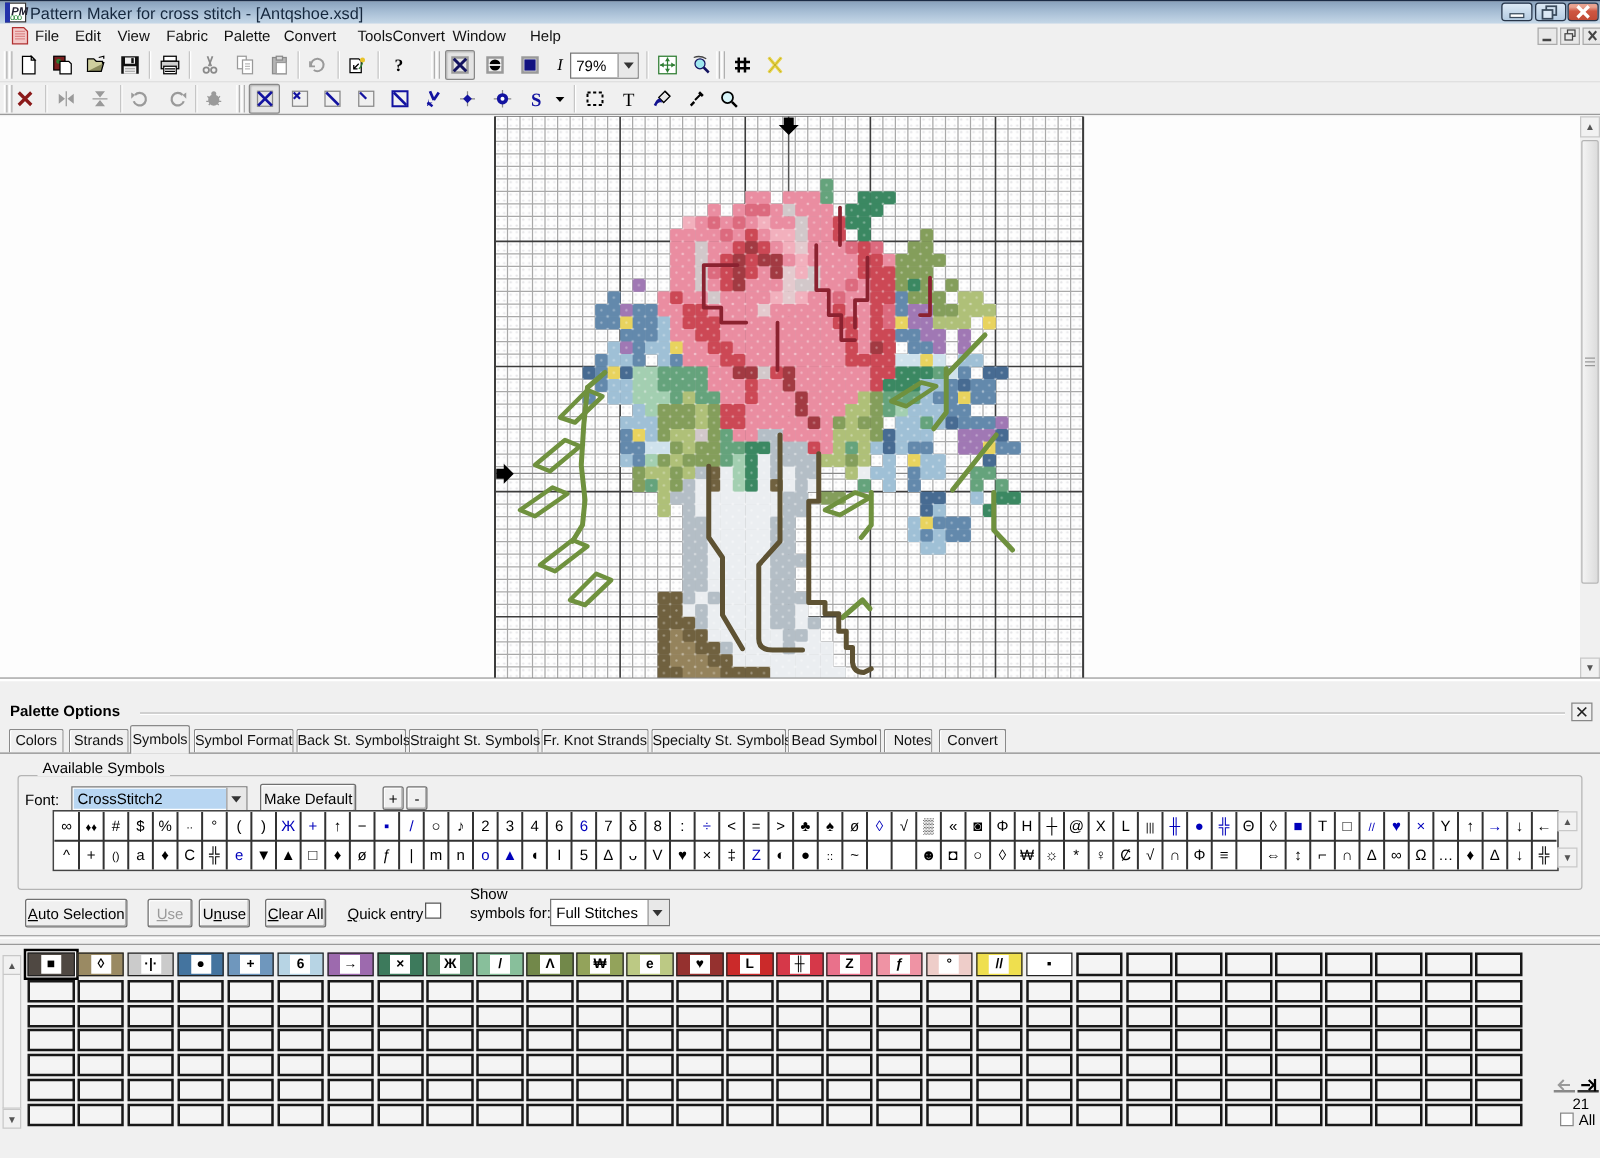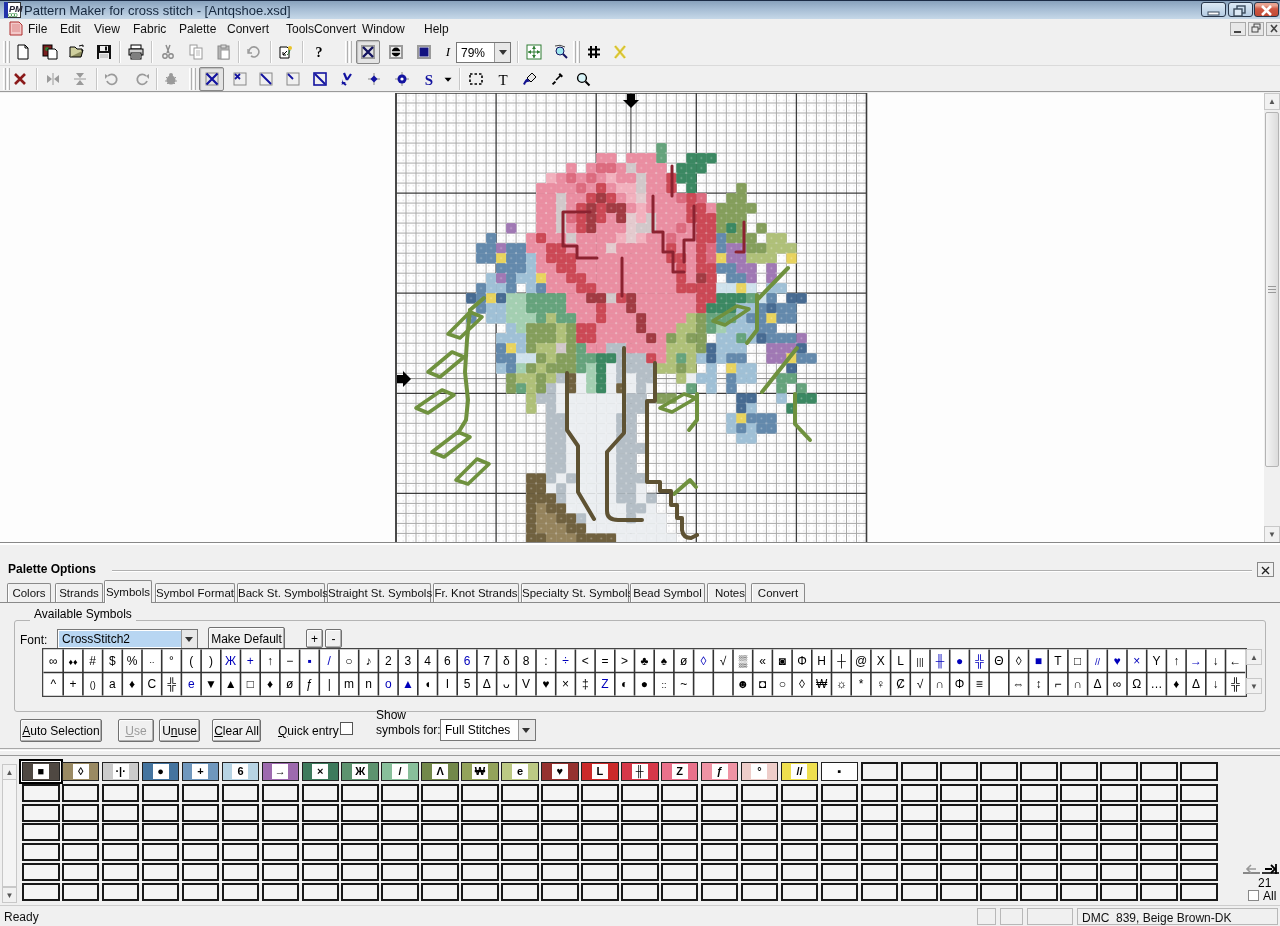--- a/index.html
+++ b/index.html
@@ -2385,21 +2385,12 @@
     <div class="sbbtn" style="left:2px;top:887px;width:15px;height:16px">▼</div>
     <div class="abs" style="left:1243px;top:861px;width:17px;height:13px;border-bottom:2px solid #888;text-align:center"><svg width="15" height="11">
         <path d="M12 5 H4 M7 1 L3 5 l4 4" stroke="#999" stroke-width="1.6" fill="none"></path>
       </svg></div>
     <div class="abs" style="left:1262px;top:861px;width:17px;height:13px;border-bottom:2px solid #333;text-align:center"><svg width="15" height="11">
         <path d="M2 5 h7 M8 1 l4 4 -4 4 M13 0 v10" stroke="#000" stroke-width="1.8" fill="none"></path>
       </svg></div>
     <div class="abs" style="left:1258px;top:876px;font-size:12px">21</div>
     <div class="abs" style="left:1248px;top:890px;width:11px;height:11px;background:#fff;border:1px solid #888"></div>
     <div class="abs" style="left:1263px;top:889px;font-size:12px">All</div>
-    <div id="status">
-      <span class="abs" style="left:4px;top:4px">Ready</span>
-      <div class="spanel" style="left:977px;width:19px"></div>
-      <div class="spanel" style="left:1000px;width:23px"></div>
-      <div class="spanel" style="left:1027px;width:46px"></div>
-      <div class="spanel" style="left:1077px;width:201px">
-        <span class="abs" style="left:4px;top:2px">DMC&nbsp; 839, Beige Brown-DK</span>
-      </div>
-    </div>
   </div>
 </body></html>

